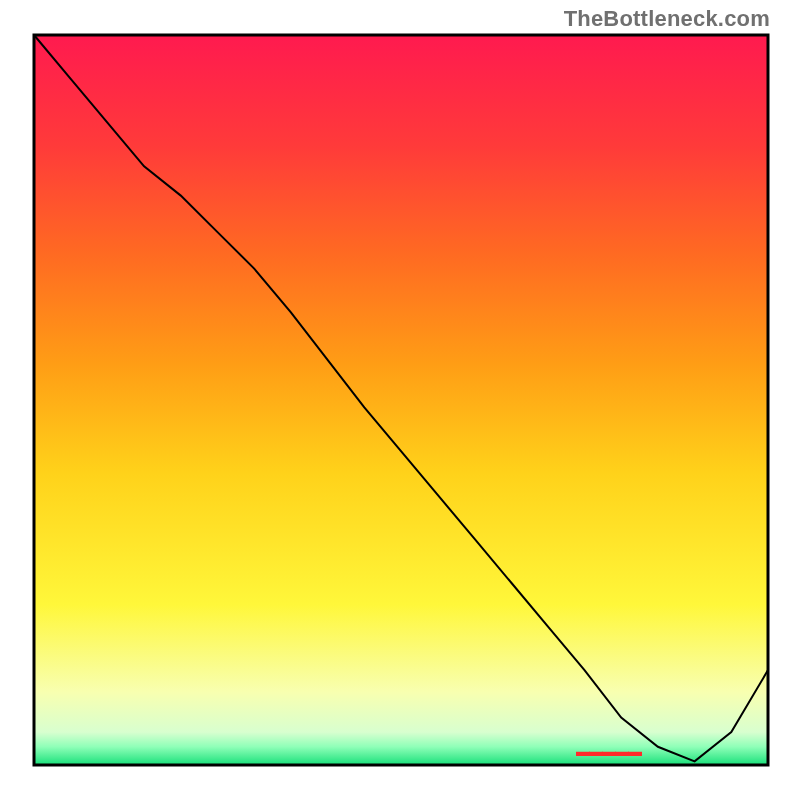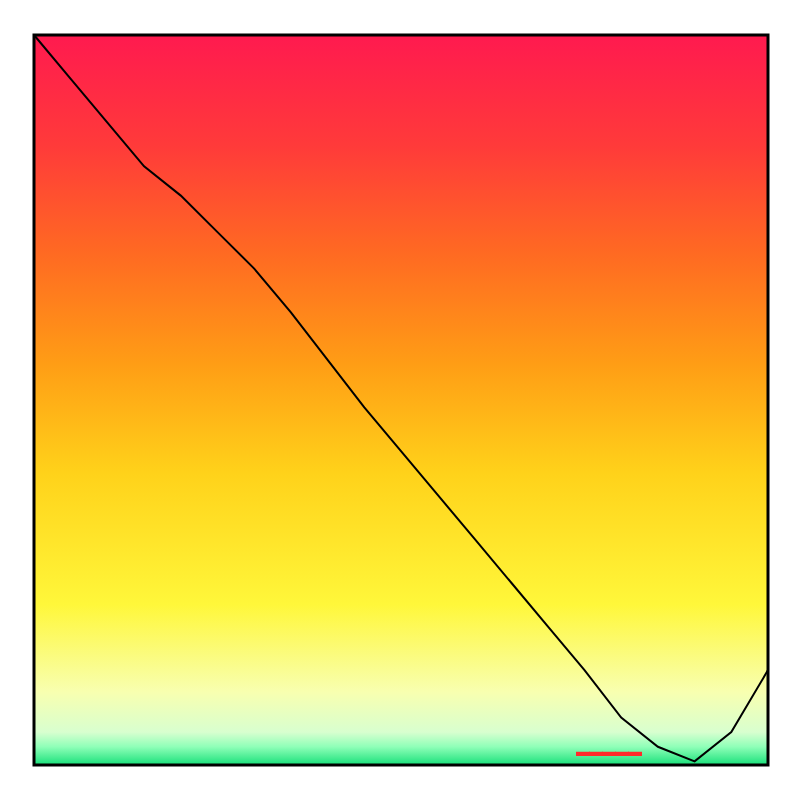--- a/index.html
+++ b/index.html
@@ -39,20 +39,21 @@
     color: #ff2a2a;
     letter-spacing: -1px;
     white-space: nowrap;
   }
 </style>
 </head>
 <body>
 
 <div class="container">
 
+  <div class="watermark">TheBottleneck.com</div>
 
   <svg class="chart" viewBox="0 0 800 800">
     <defs>
       <linearGradient id="bg-grad" x1="0" y1="0" x2="0" y2="1">
           <stop offset="0%" stop-color="#ff1a4f"></stop>
           <stop offset="15%" stop-color="#ff3a3a"></stop>
           <stop offset="30%" stop-color="#ff6a22"></stop>
           <stop offset="45%" stop-color="#ff9d15"></stop>
           <stop offset="60%" stop-color="#ffd21a"></stop>
           <stop offset="78%" stop-color="#fff73a"></stop>

